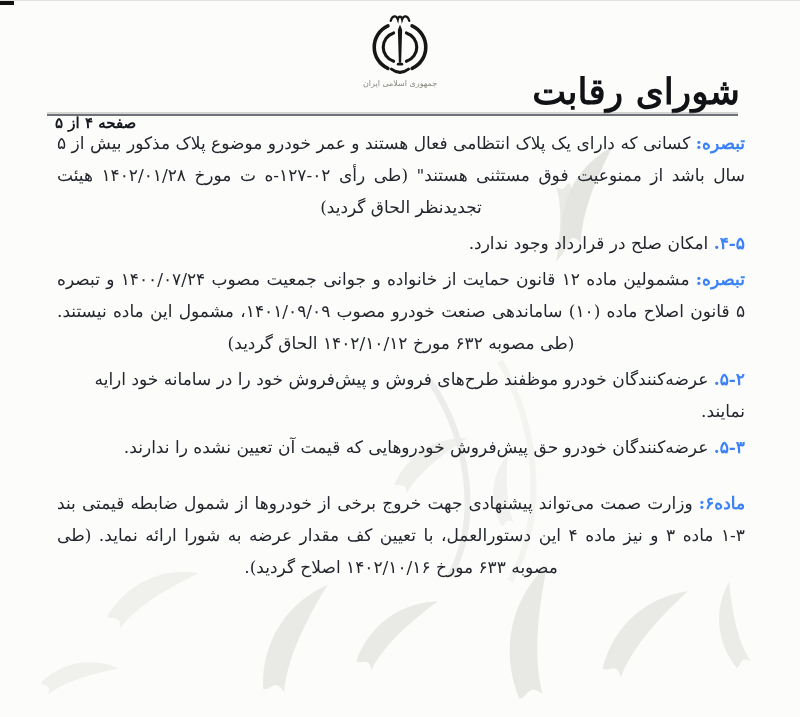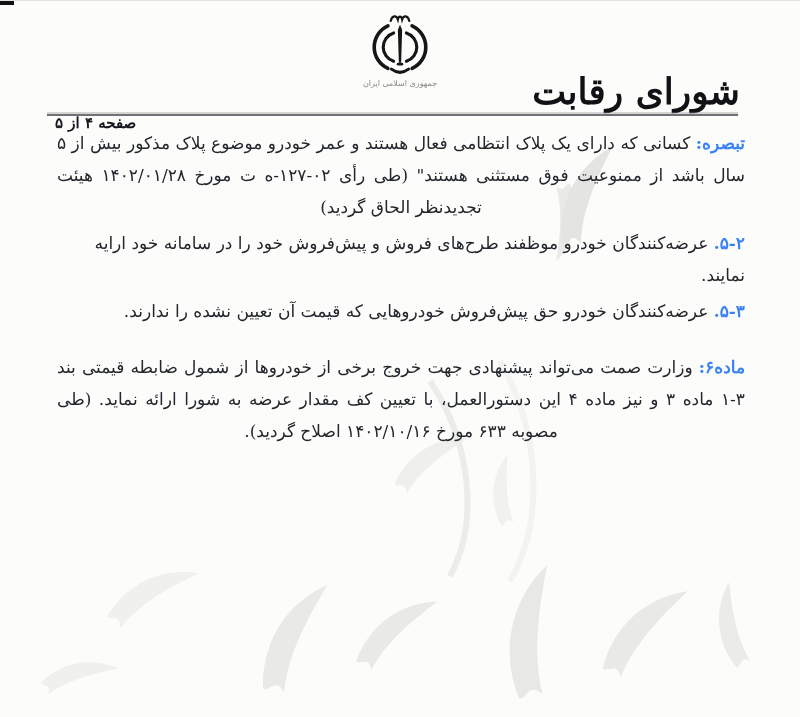--- a/index.html
+++ b/index.html
@@ -107,21 +107,23 @@
     <div class="page-label">صفحه ۴ از ۵</div>
   </header>
 
   <div class="rule"></div>
 
   <main class="content">
 
     <p class="para multi"><b class="lead">تبصره:</b><span> کسانی که دارای یک پلاک انتظامی فعال هستند و عمر خودرو موضوع  پلاک مذکور بیش از ۵ سال باشد از ممنوعیت فوق مستثنی هستند" (طی رأی ۰۲-۱۲۷-ه ت مورخ ۱۴۰۲/۰۱/۲۸ هیئت تجدیدنظر الحاق گردید)</span></p>
 
 
+    <p class="para single"><b class="lead">۴-۵.</b><span> امکان صلح در قرارداد وجود ندارد.</span></p>
 
+    <p class="para multi"><b class="lead">تبصره:</b><span> مشمولین ماده ۱۲ قانون حمایت از خانواده و جوانی جمعیت مصوب ۱۴۰۰/۰۷/۲۴ و تبصره ۵ قانون اصلاح ماده (۱۰) ساماندهی صنعت خودرو مصوب ۱۴۰۱/۰۹/۰۹، مشمول این ماده نیستند. (طی مصوبه ۶۳۲ مورخ ۱۴۰۲/۱۰/۱۲ الحاق گردید)</span></p>
 
 
 
     <p class="para single"><b class="lead">۵-۲.</b><span> عرضه‌کنندگان خودرو موظفند طرح‌های فروش و پیش‌فروش خود را در سامانه خود ارایه نمایند.</span></p>
 
     <p class="para single"><b class="lead">۵-۳.</b><span> عرضه‌کنندگان خودرو حق پیش‌فروش خودروهایی که قیمت آن تعیین نشده را ندارند.</span></p>
 
     <p class="para multi gap-lg"><b class="lead">ماده۶:</b><span> وزارت صمت می‌تواند پیشنهادی جهت خروج برخی از خودروها از شمول ضابطه قیمتی بند ۳-۱ ماده ۳ و نیز ماده ۴ این دستورالعمل، با تعیین کف مقدار عرضه به شورا ارائه نماید. (طی مصوبه ۶۳۳ مورخ ۱۴۰۲/۱۰/۱۶ اصلاح گردید).</span></p>
 
   </main>

